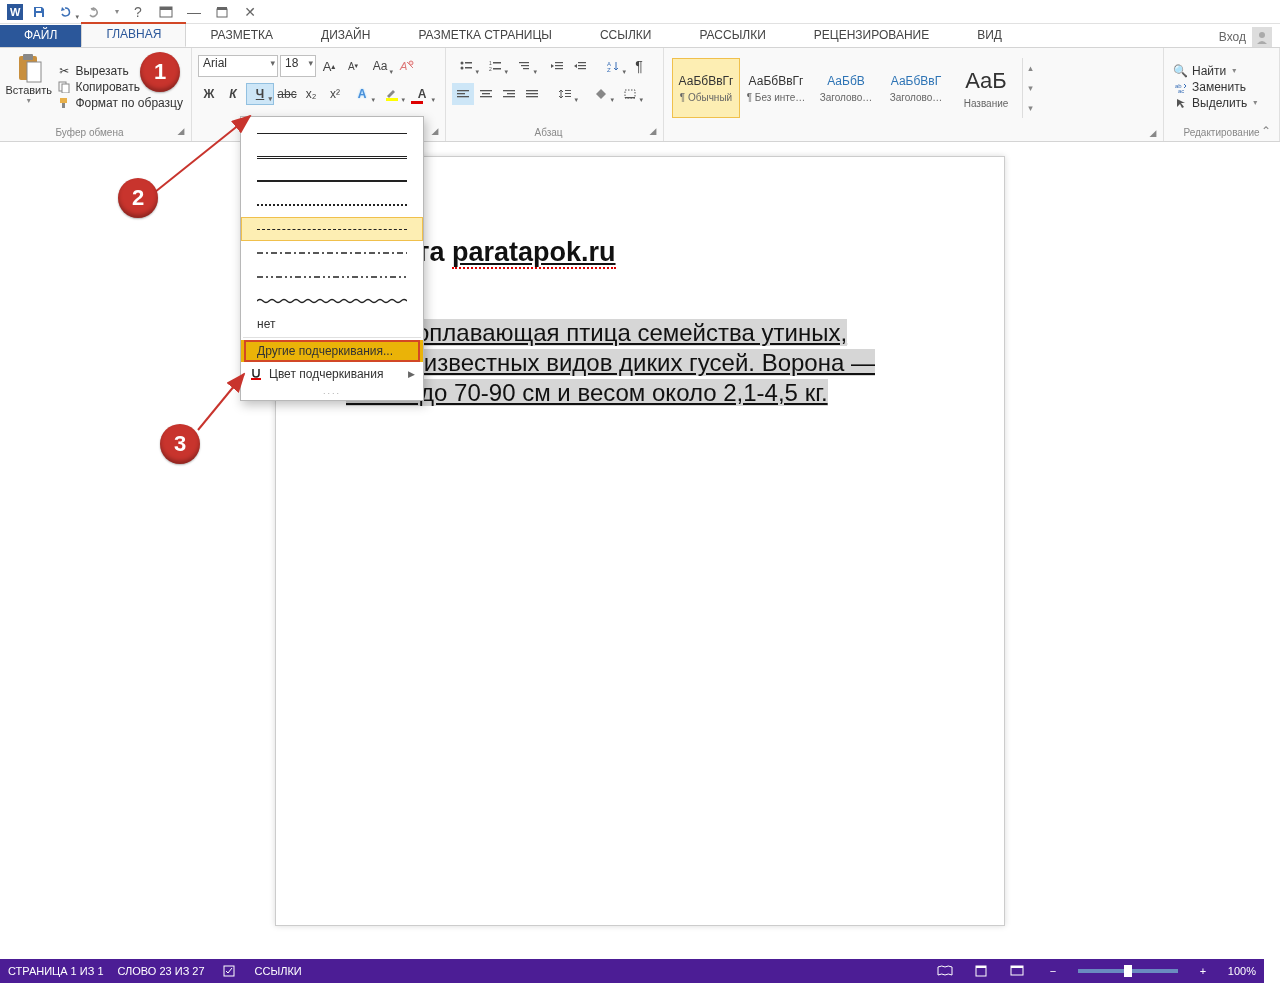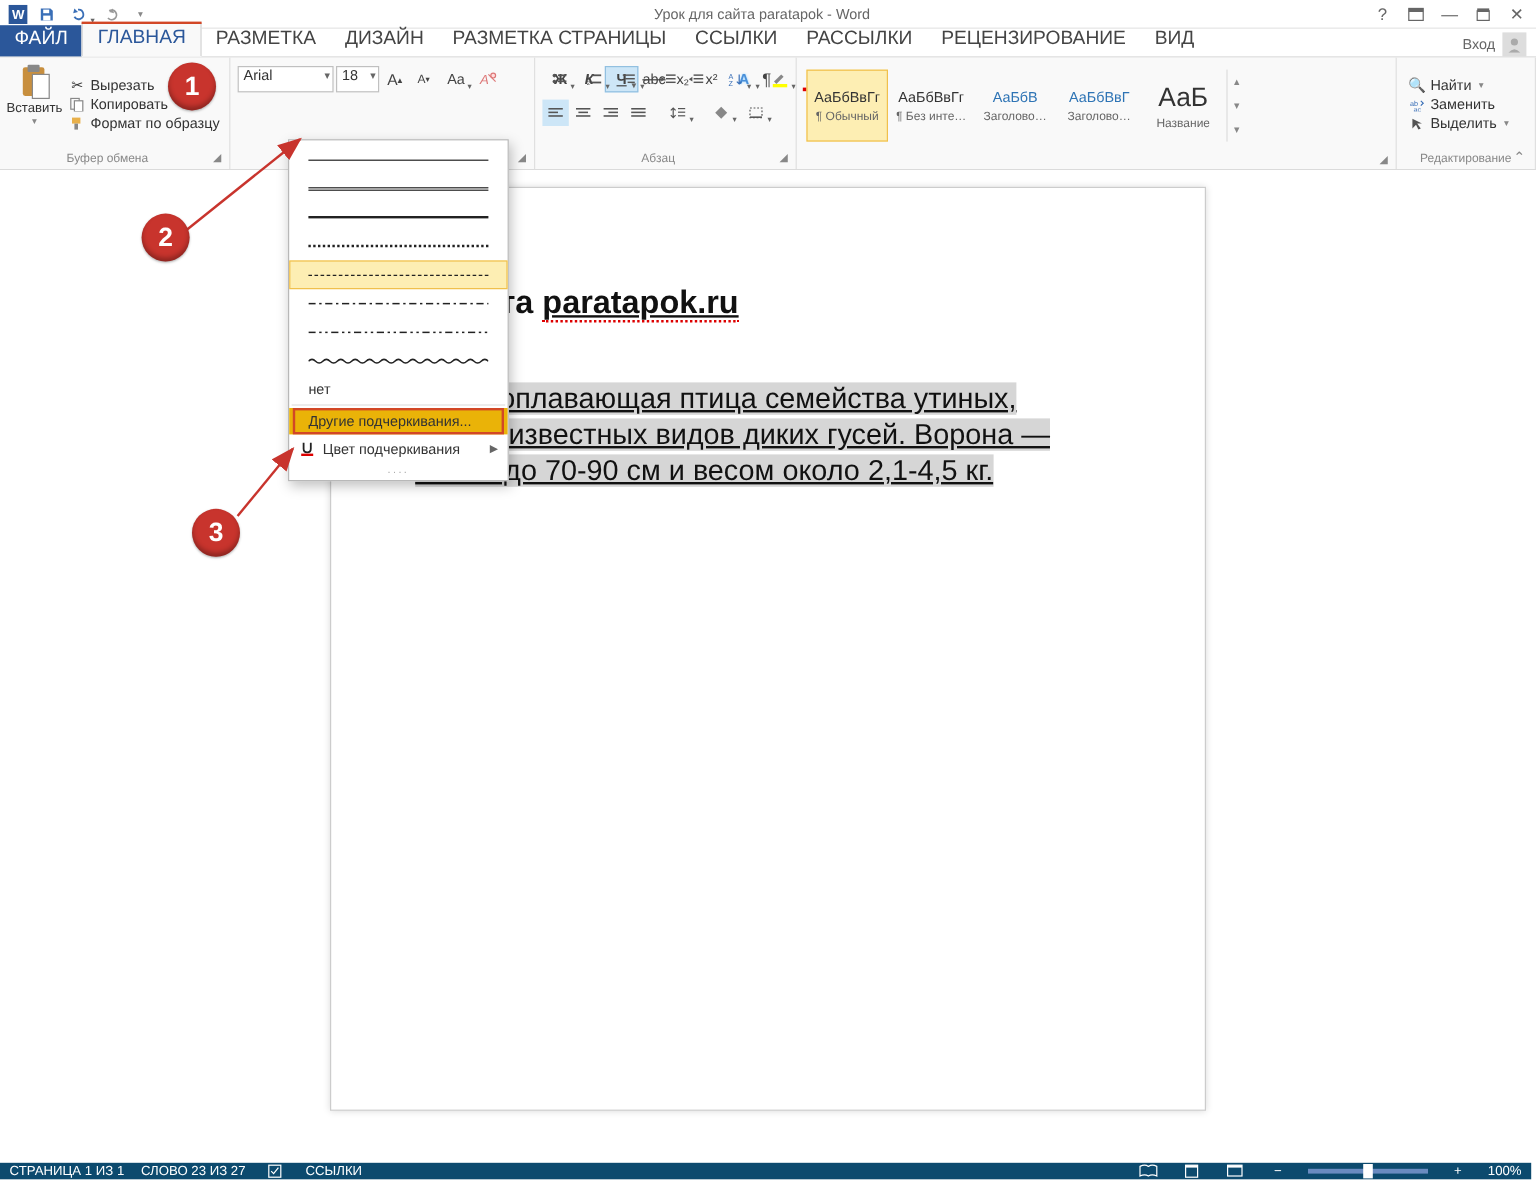--- a/index.html
+++ b/index.html
@@ -8,21 +8,21 @@
   
   .title-bar { height: 24px; background: #fff; display: flex; align-items: center; border-bottom: 1px solid #e1e1e1; }
   .qat { display: flex; align-items: center; gap: 2px; padding-left: 4px; }
   .qat-btn { width: 22px; height: 20px; display: flex; align-items: center; justify-content: center; }
   .title-center { flex: 1; text-align: center; color: #666; font-size: 12px; }
   .win-controls { display: flex; align-items: center; gap: 8px; padding-right: 6px; }
   .win-btn { width: 20px; height: 20px; display: flex; align-items: center; justify-content: center; color: #666; font-size: 14px; }
 
   
   .tabs { height: 24px; display: flex; align-items: flex-end; background: #fff; border-bottom: 1px solid #d4d4d4; padding-left: 0; }
-  .tab { padding: 3px 12px 5px; font-size: 16px; color: #444; cursor: pointer; }
+  .tab { padding: 3px 24px 5px; font-size: 12px; color: #444; cursor: pointer; }
   .tab-file { background: #2b579a; color: #fff; }
   .tab-active { color: #2b579a; position: relative; border: 1px solid #d4d4d4; border-bottom-color: #f9f9f9; background: #f9f9f9; }
   .tab-active::after { content:""; position:absolute; left:-1px; right:-1px; top:-2px; height:2px; background:#d24726; }
   .tabs-right { margin-left: auto; display: flex; align-items: center; gap: 6px; padding-right: 8px; color:#666; }
   .avatar { width:20px; height:20px; background:#ddd; display:flex; align-items:center; justify-content:center; }
 
   
   .ribbon { height: 94px; background: #f9f9f9; border-bottom: 1px solid #d4d4d4; display: flex; position: relative; }
   .ribbon-group { border-right: 1px solid #e0e0e0; display: flex; flex-direction: column; padding: 2px 4px 0; position: relative; }
   .group-body { flex: 1; display: flex; }
@@ -88,21 +88,21 @@
   .page { width: 730px; min-height: 770px; margin: 14px auto 60px; background:#fff; border:1px solid #ccc; box-shadow: 0 0 6px rgba(0,0,0,0.15); padding: 80px 70px; position:relative; }
   .page-title { font-family: Arial, sans-serif; font-size: 27px; font-weight: bold; color:#111; margin-bottom: 50px; }
   .page-title .link { text-decoration: underline; border-bottom: 2px dotted #d00; text-decoration-color: #111; }
   .body-text { font-family: Arial, sans-serif; font-size: 24px; color:#111; line-height:1.25; }
   .body-text .sel { background:#d6d6d6; text-decoration: underline; }
 
   
   .callout { position:absolute; width:40px; height:40px; border-radius:50%; background:#c8342d; color:#fff; font-size:22px; font-weight:bold; display:flex; align-items:center; justify-content:center; box-shadow: inset 0 -3px 4px rgba(0,0,0,0.3), 0 1px 2px rgba(0,0,0,0.3); z-index:30; }
 
   
-  .status { position:absolute; left:0; right:4px; bottom:0; height:14px; background:#0c4a6e; color:#fff; display:flex; align-items:center; font-size:11px; padding:0 8px; gap:14px; overflow: hidden; }
+  .status { position:absolute; left:0; right:16px; bottom:0; height:24px; background:#4c1d95; color:#fff; display:flex; align-items:center; font-size:11px; padding:0 8px; gap:14px; overflow: hidden; }
   .status .spacer { flex:1; }
   .zoom-slider { width:100px; height:4px; background:#6a8bc0; position:relative; }
   .zoom-slider::before { content:""; position:absolute; left:46%; top:-4px; width:8px; height:12px; background:#fff; }
   .st-btn { width:22px; display:flex; align-items:center; justify-content:center; }
 
   
   svg { display:block; }
 
   .red-box { position:absolute; border: 2px solid #d24726; pointer-events:none; z-index:31; }
 
@@ -132,21 +132,20 @@
         </svg>
     </div>
     <div class="qat-btn">
       <svg width="14" height="12">
           <path d="M5 3 A4 4 0 1 1 4 9" stroke="#999" fill="none" stroke-width="1.5"></path>
           <path d="M8 1 L5 4 L9 5 Z" fill="#999"></path>
         </svg>
     </div>
     <div class="qat-btn" style="font-size:8px;color:#888;">▾</div>
   </div>
-  <div class="title-center">Урок для сайта paratapok - Word</div>
   <div class="win-controls">
     <div class="win-btn">?</div>
     <div class="win-btn">
         <svg width="14" height="12">
           <rect x="1" y="1" width="12" height="10" fill="none" stroke="#666"></rect>
           <rect x="1" y="1" width="12" height="3" fill="#666"></rect>
         </svg>
       </div>
     <div class="win-btn">—</div>
     <div class="win-btn">
@@ -220,21 +219,21 @@
           </div>
       </div>
     </div>
     <div class="group-label">
         <span class="group-label-text">Буфер обмена</span>
         <span class="launcher">◢</span>
       </div>
   </div>
 
   <div class="ribbon-group font-group" style="width:254px;">
-    <div class="group-body" style="padding:2px;gap:38px;">
+    <div class="group-body" style="flex-direction:column; padding:2px;">
       <div class="row1">
         <div class="combo font-name">Arial</div>
         <div class="combo font-size">18</div>
         <div class="btn" style="font-size:13px;">A<span style="font-size:8px;">▴</span></div>
         <div class="btn" style="font-size:10px;">A<span style="font-size:7px;">▾</span></div>
         <div class="btn btn-split">Aa</div>
         <div class="btn">
             <svg width="16" height="14">
               <text x="1" y="11" font-size="11" fill="#d77" font-style="italic">A</text>
               <path d="M8 3 L14 9" stroke="#d77"></path>

